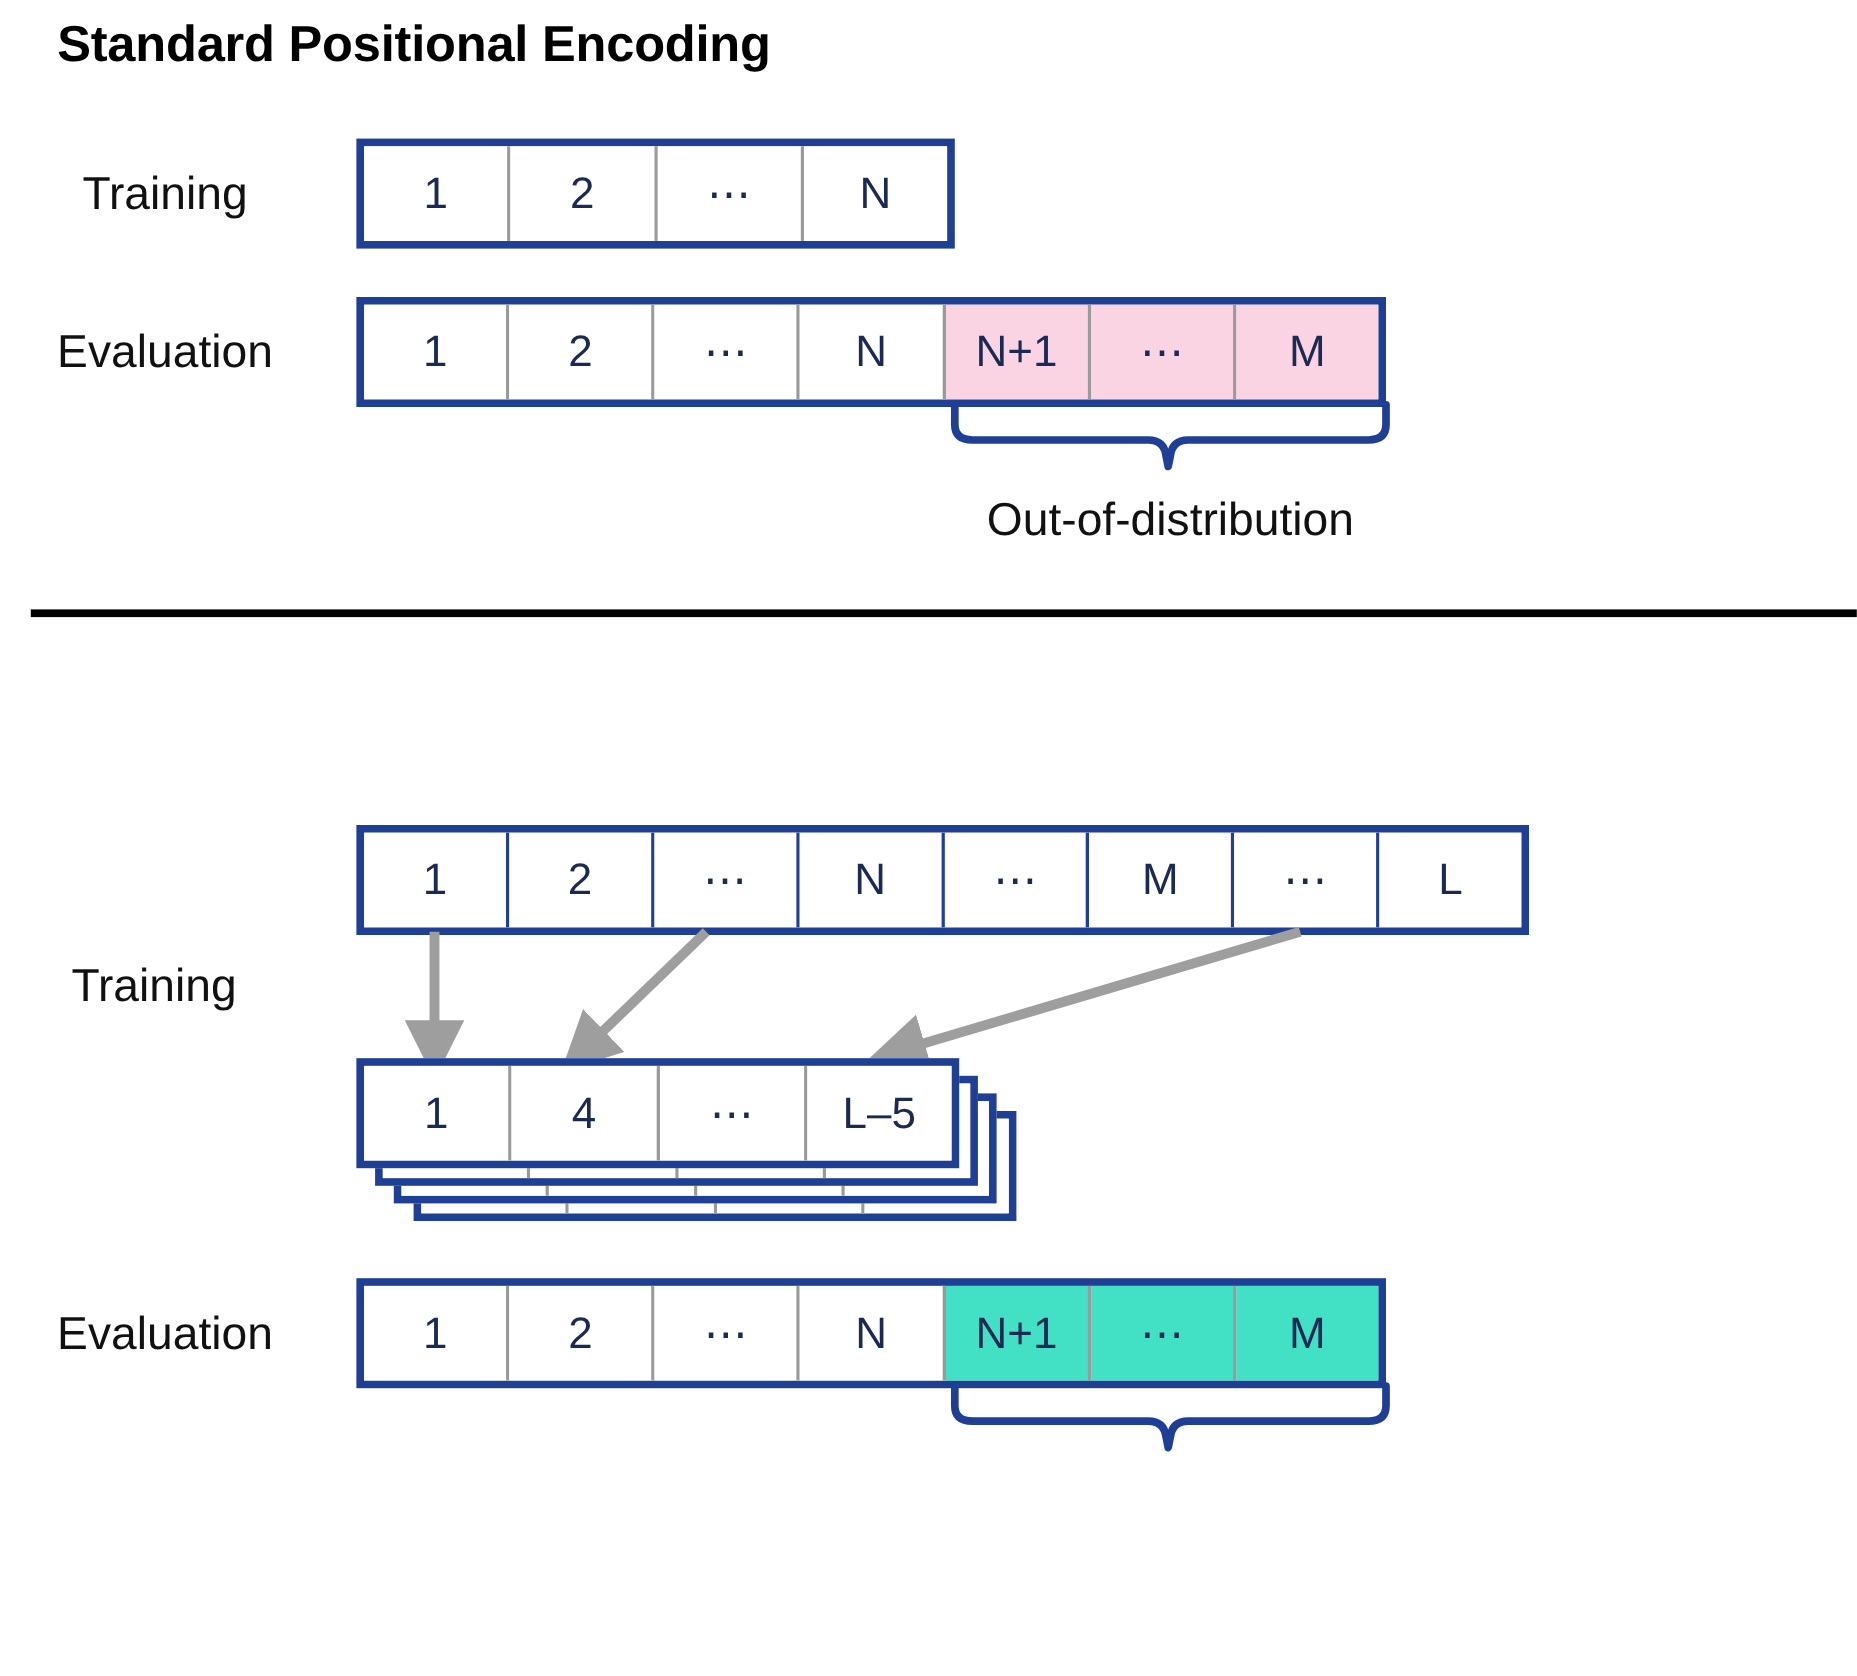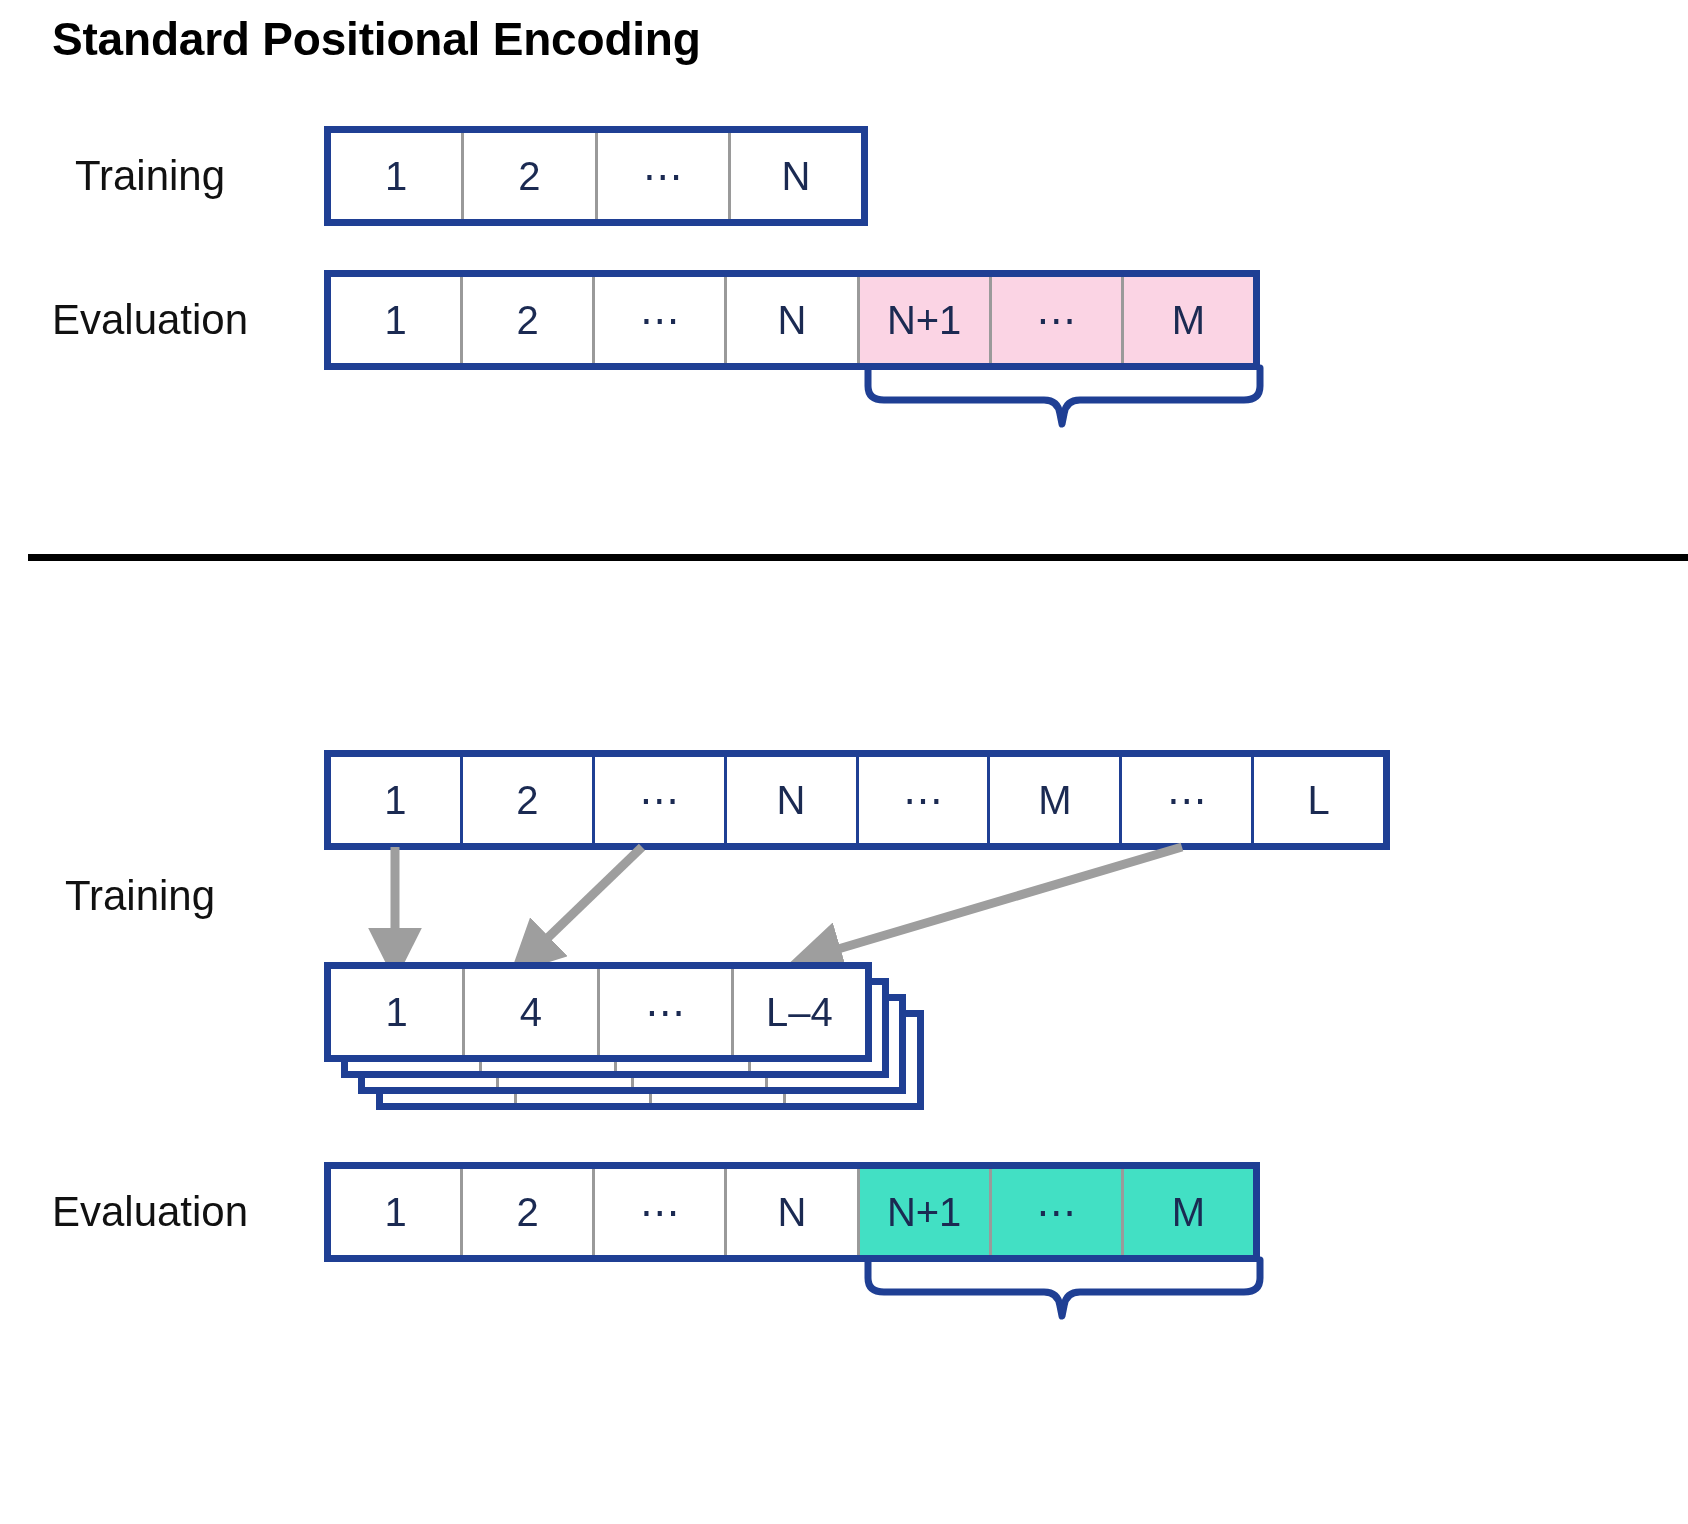--- a/index.html
+++ b/index.html
@@ -120,20 +120,21 @@
     <div class="cell ood">⋯</div>
     <div class="cell ood">M</div>
   </div>
 
   <div class="abs" style="left:862px; top:368px;">
     <svg width="404" height="60" viewBox="0 0 404 60">
       <path d="M6,0 L6,18 Q6,32 22,32 L182,32 Q196,32 198,46 L200,56 L202,46 Q204,32 218,32 L382,32 Q398,32 398,18 L398,0" fill="none" stroke="#1f3f94" stroke-width="7" stroke-linecap="round" stroke-linejoin="round"></path>
     </svg>
   </div>
 
+  <div class="abs brace-label" style="left:862px; top:448px; width:404px;">Out-of-distribution</div>
 
   <div class="abs divider-rule" style="left:28px; top:554px; width:1660px;"></div>
 
 
   <div class="abs seqbar" style="left:324px; top:750px; width:1066px; height:100px;">
     <div class="cell blue-div">1</div>
     <div class="cell blue-div">2</div>
     <div class="cell blue-div">⋯</div>
     <div class="cell blue-div">N</div>
     <div class="cell blue-div">⋯</div>
@@ -176,21 +177,21 @@
     <div class="lcell"></div>
     <div class="lcell"></div>
     <div class="lcell"></div>
     <div class="lcell"></div>
   </div>
 
   <div class="abs seqbar" style="left:324px; top:962px; width:548px; height:100px; z-index:4;">
     <div class="cell">1</div>
     <div class="cell">4</div>
     <div class="cell sequence-cell-ellipsis">⋯</div>
-    <div class="cell">L–4</div>
+    <div class="cell">L–5</div>
   </div>
 
 
   <div class="abs row-label" style="left:0px; top:1188px; width:300px;">Evaluation</div>
 
   <div class="abs seqbar" style="left:324px; top:1162px; width:936px; height:100px;">
     <div class="cell">1</div>
     <div class="cell">2</div>
     <div class="cell">⋯</div>
     <div class="cell">N</div>

